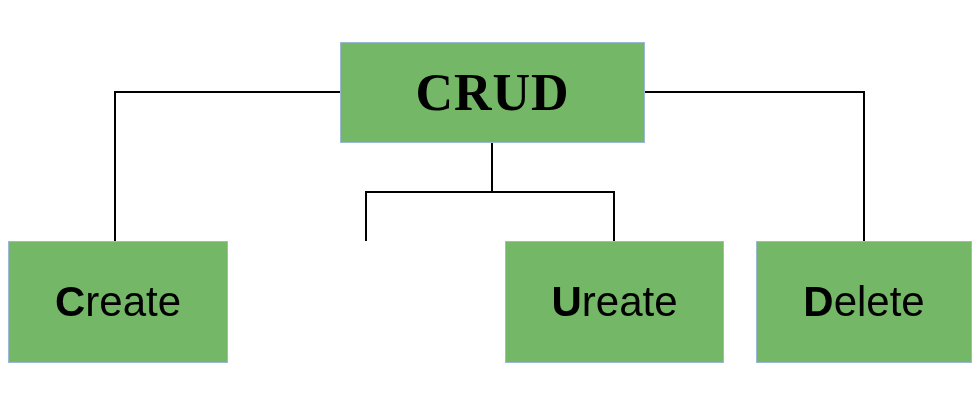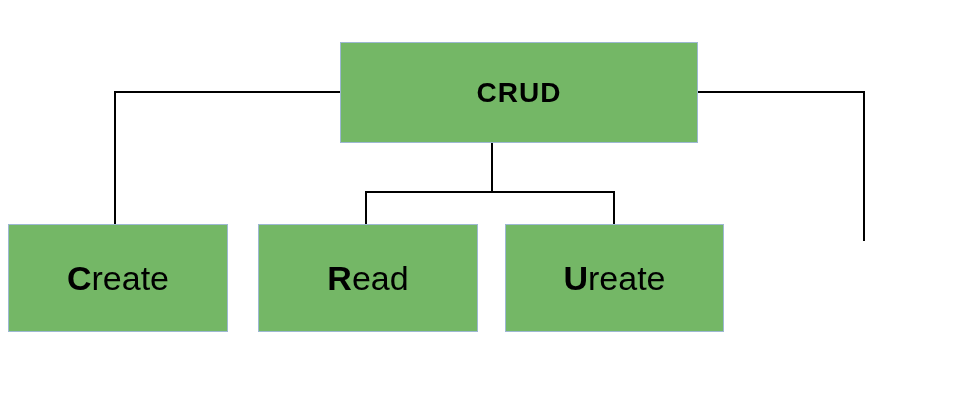--- a/index.html
+++ b/index.html
@@ -27,28 +27,29 @@
     position:absolute;
     background:var(--node-fill);
     border:1px solid var(--node-border);
     color:var(--text);
     display:flex;
     align-items:center;
     justify-content:center;
     box-sizing:border-box;
   }
   .node-root{
-    left:340px;top:42px;width:358px;height:101px;
-    font-size:28px;
+    left:340px;top:42px;width:305px;height:101px;
+    font-size:52px;
     font-weight:bold;
     letter-spacing:1px;
+    font-family:Liberation Serif, serif;
   }
   .node-child{
-    top:224px;height:108px;
-    font-size:34px;
+    top:241px;height:122px;
+    font-size:42px;
   }
   .node-child .lead{font-weight:bold;}
   .node-create{left:8px;width:220px;}
   .node-read{left:258px;width:220px;}
   .node-update{left:505px;width:219px;}
   .node-delete{left:756px;width:216px;}
 </style>
 </head>
 <body>
 
@@ -62,22 +63,22 @@
   </svg>
 
   <div class="node node-root">
     <span>CRUD</span>
   </div>
 
   <div class="node node-child node-create">
     <span><span class="lead">C</span><span>reate</span></span>
   </div>
 
-  <div class="node node-child node-read">
-    <span><span class="lead">R</span><span>ead</span></span>
-  </div>
 
   <div class="node node-child node-update">
     <span><span class="lead">U</span><span>reate</span></span>
   </div>
 
+  <div class="node node-child node-delete">
+    <span><span class="lead">D</span><span>elete</span></span>
+  </div>
 
 </div>
 
 </body></html>

